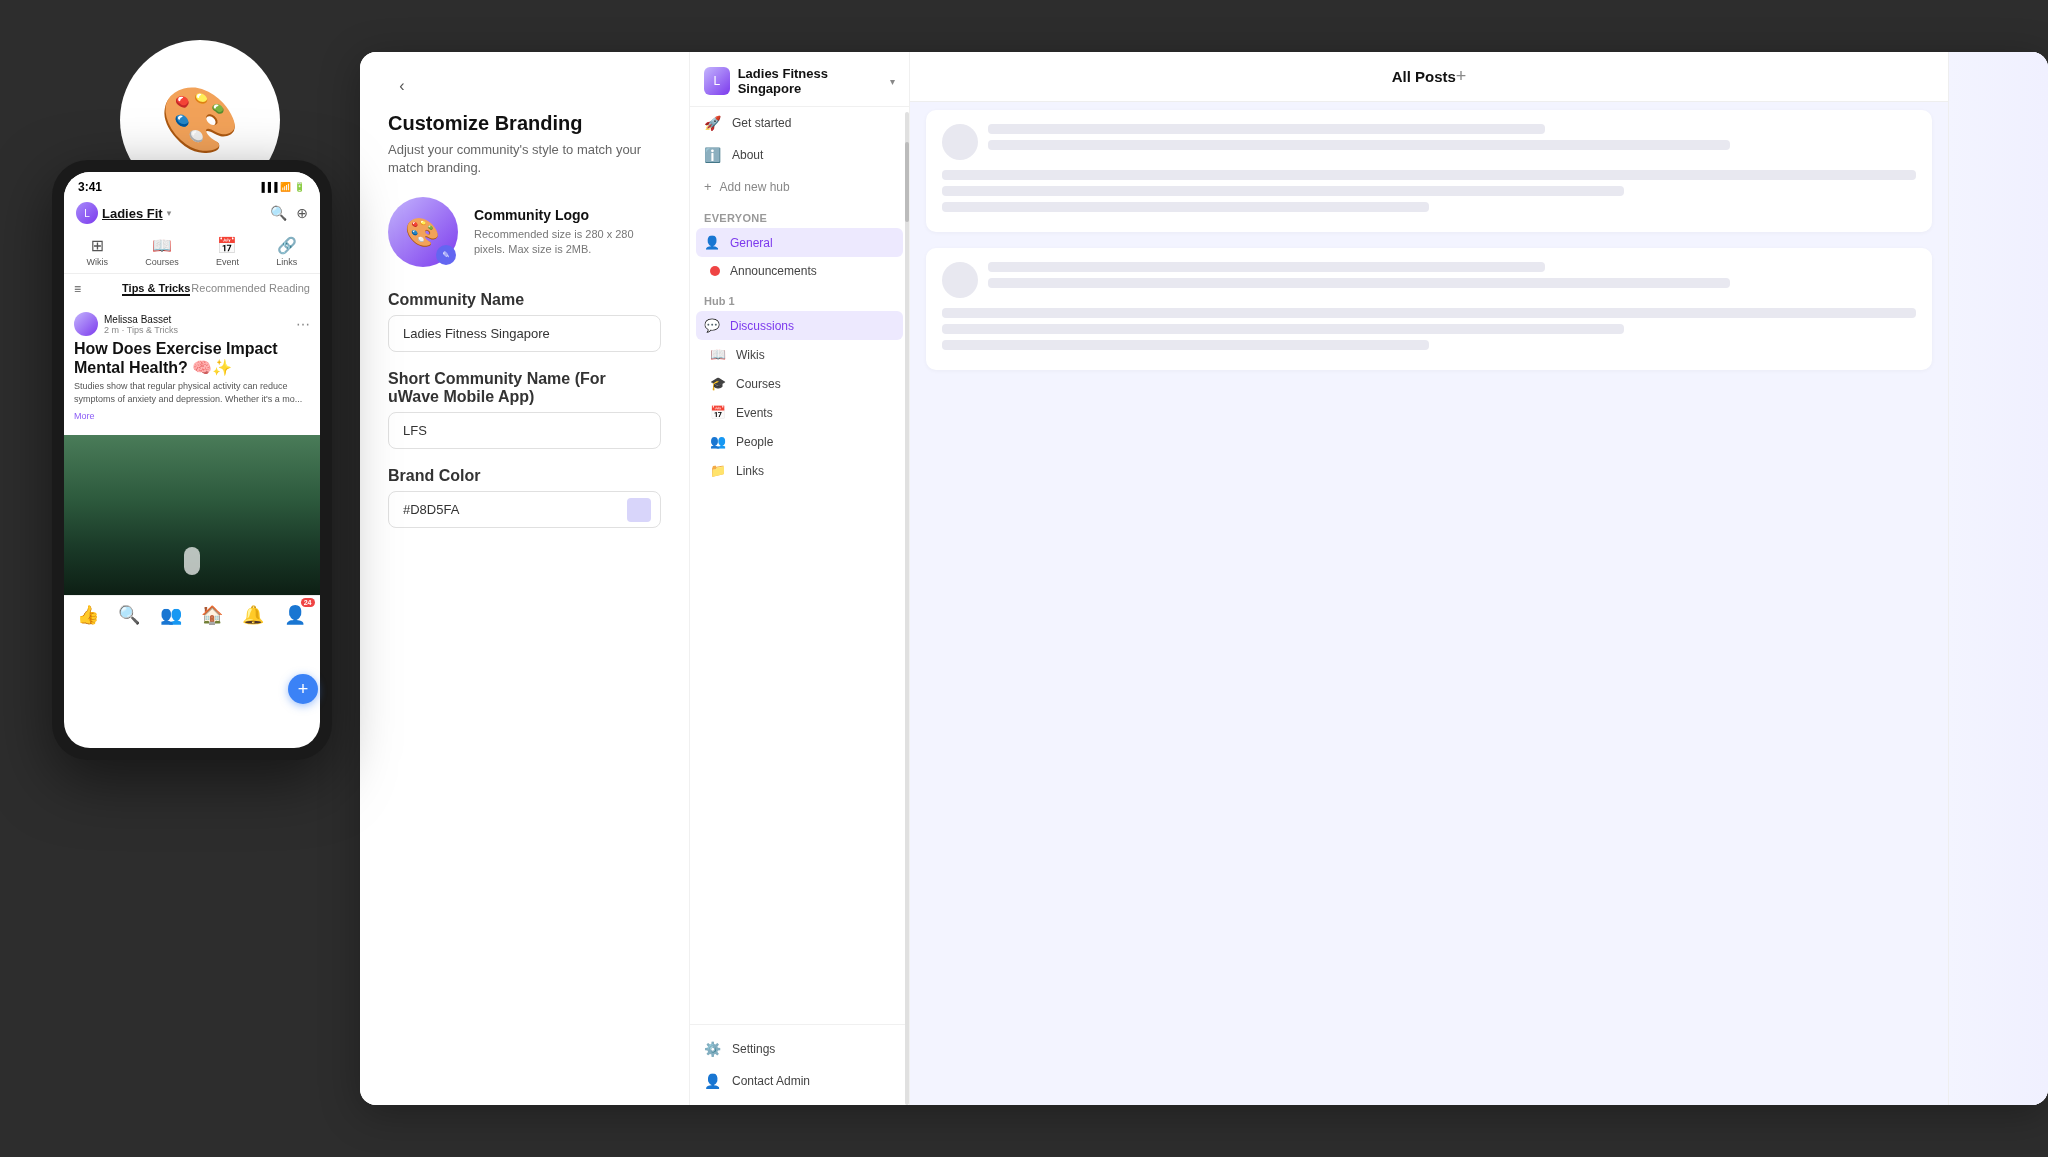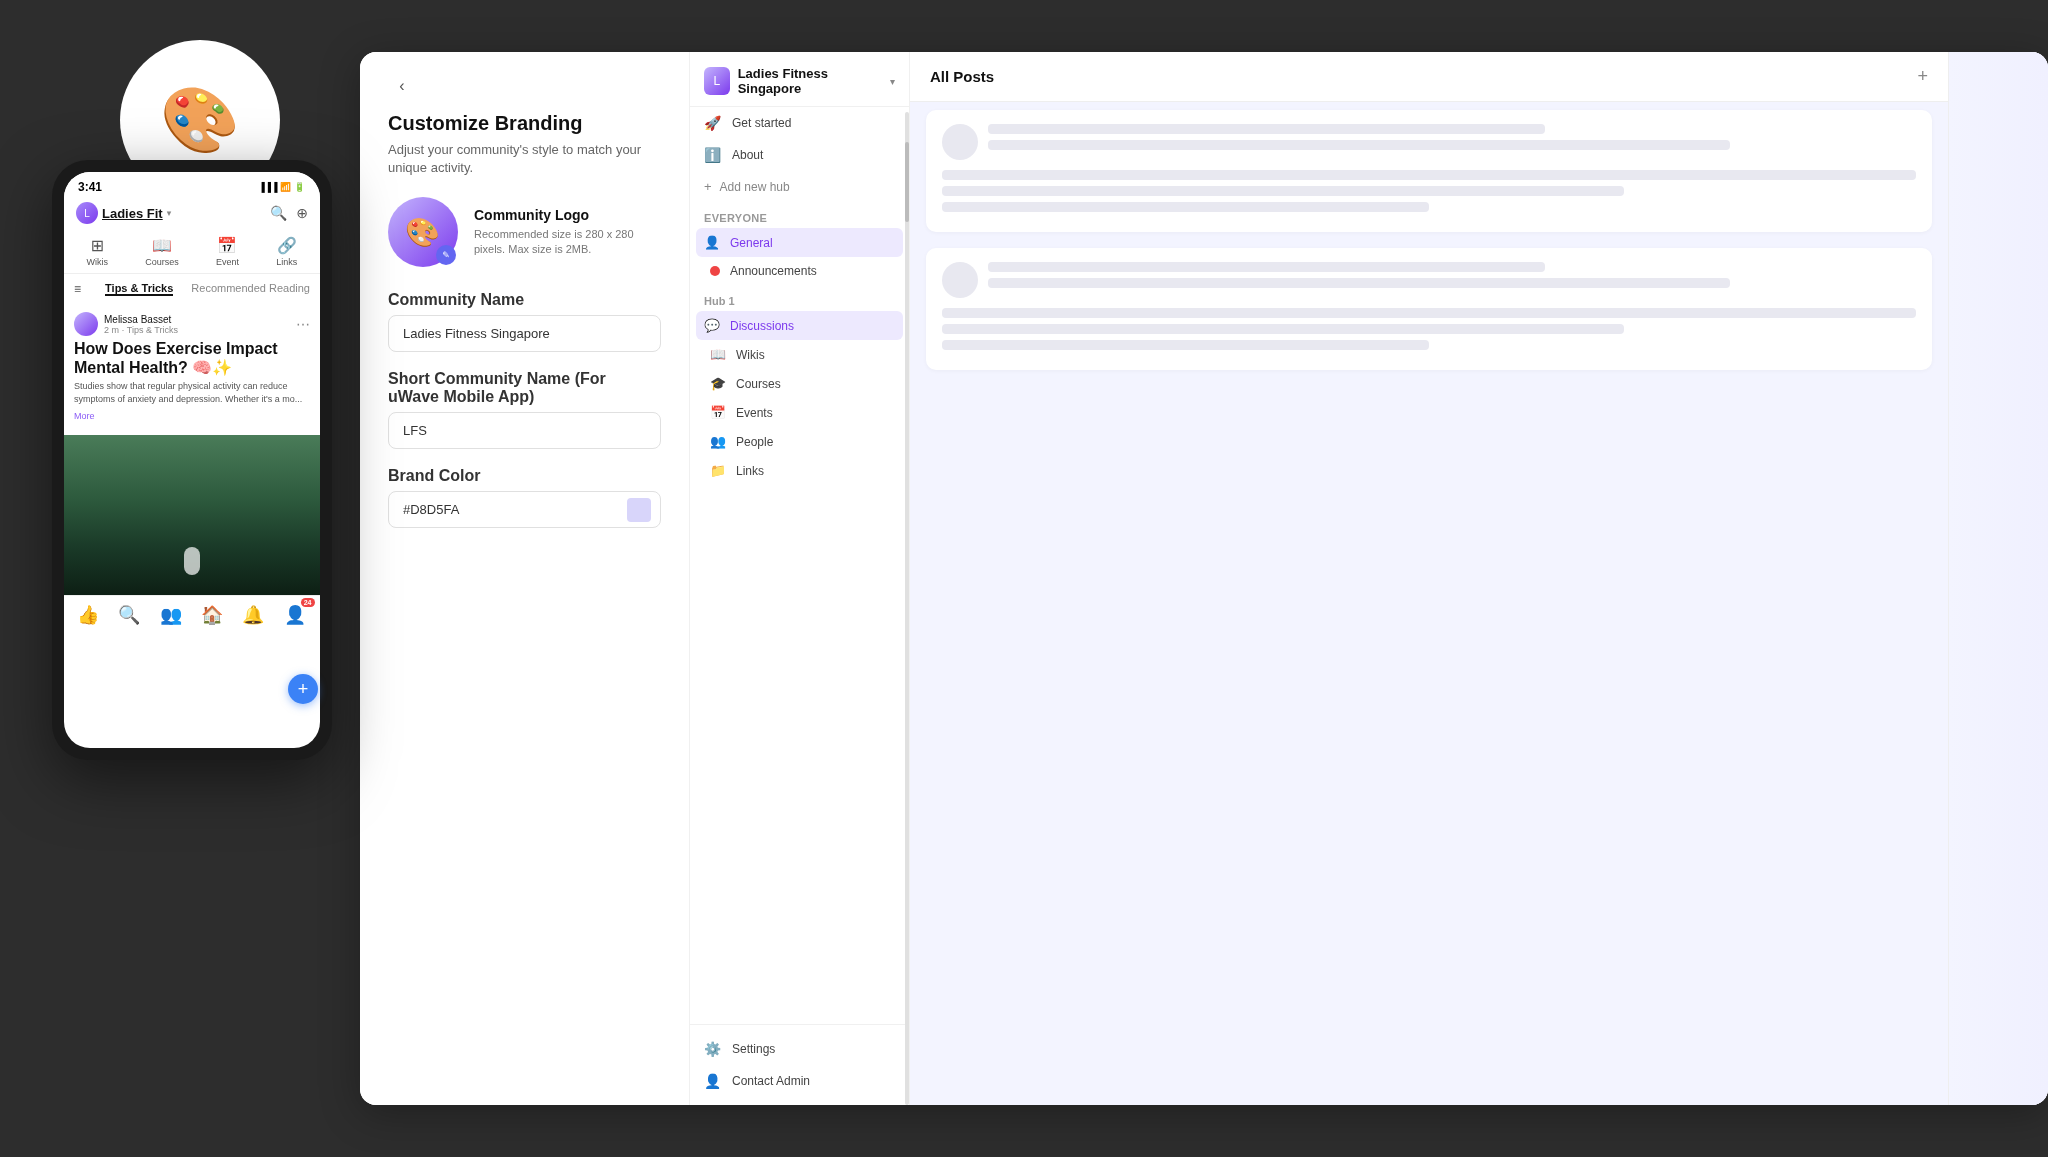--- a/index.html
+++ b/index.html
@@ -114,21 +114,21 @@
 
     .phone-post-header {
       display: flex;
       align-items: center;
       justify-content: space-between;
       padding: 8px 10px 4px;
       background: #fff;
     }
     .phone-post-tabs {
       display: flex;
-      gap: 18px;
+      gap: 1px;
       font-size: 11px;
     }
     .phone-post-tab-active { font-weight: 600; color: #111; border-bottom: 2px solid #111; }
     .phone-post-tab { color: #888; }
 
     .phone-post-item {
       background: #fff;
       margin: 4px 0;
       padding: 8px 10px;
     }
@@ -458,21 +458,21 @@
       background: #f3f4ff;
       padding: 0;
       overflow: hidden;
       display: flex;
       flex-direction: column;
     }
 
     .posts-header {
       display: flex;
       align-items: center;
-      justify-content: space-between;
+      justify-content: center;
       padding: 14px 20px;
       background: #fff;
       border-bottom: 1px solid #eee;
     }
     .posts-title { font-size: 15px; font-weight: 700; color: #111; }
     .posts-add-btn { font-size: 18px; color: #888; cursor: pointer; }
 
     .write-post-box {
       display: flex;
       align-items: center;
@@ -641,21 +641,21 @@
       </div>
     </div>
   </div>
 </div>
 
 <div class="main-panel">
 
   <div class="branding-panel">
     <div class="back-btn">‹</div>
     <div class="branding-title">Customize Branding</div>
-    <div class="branding-subtitle">Adjust your community's style to match your unique activity.</div>
+    <div class="branding-subtitle">Adjust your community's style to match your match branding.</div>
 
     <div class="logo-section">
       <div class="logo-preview">
         <span>🎨</span>
         <div class="logo-edit-btn">
           <span>✎</span>
         </div>
       </div>
       <div class="logo-info">
         <div class="logo-name">Community Logo</div>

